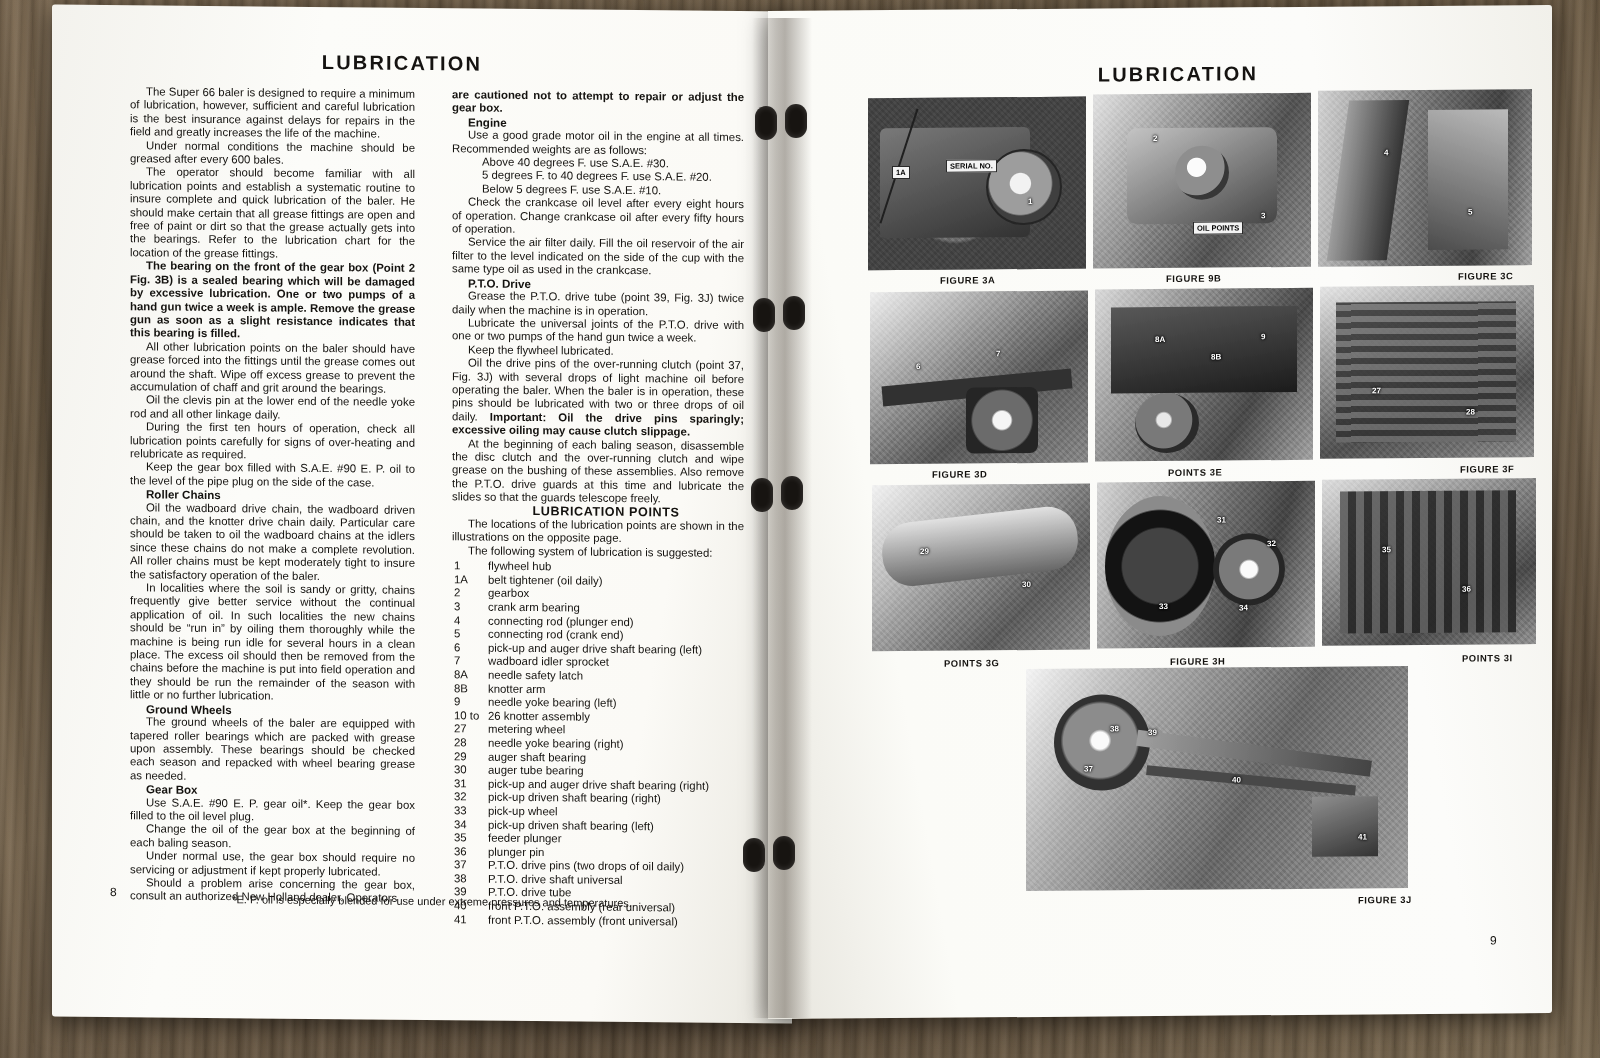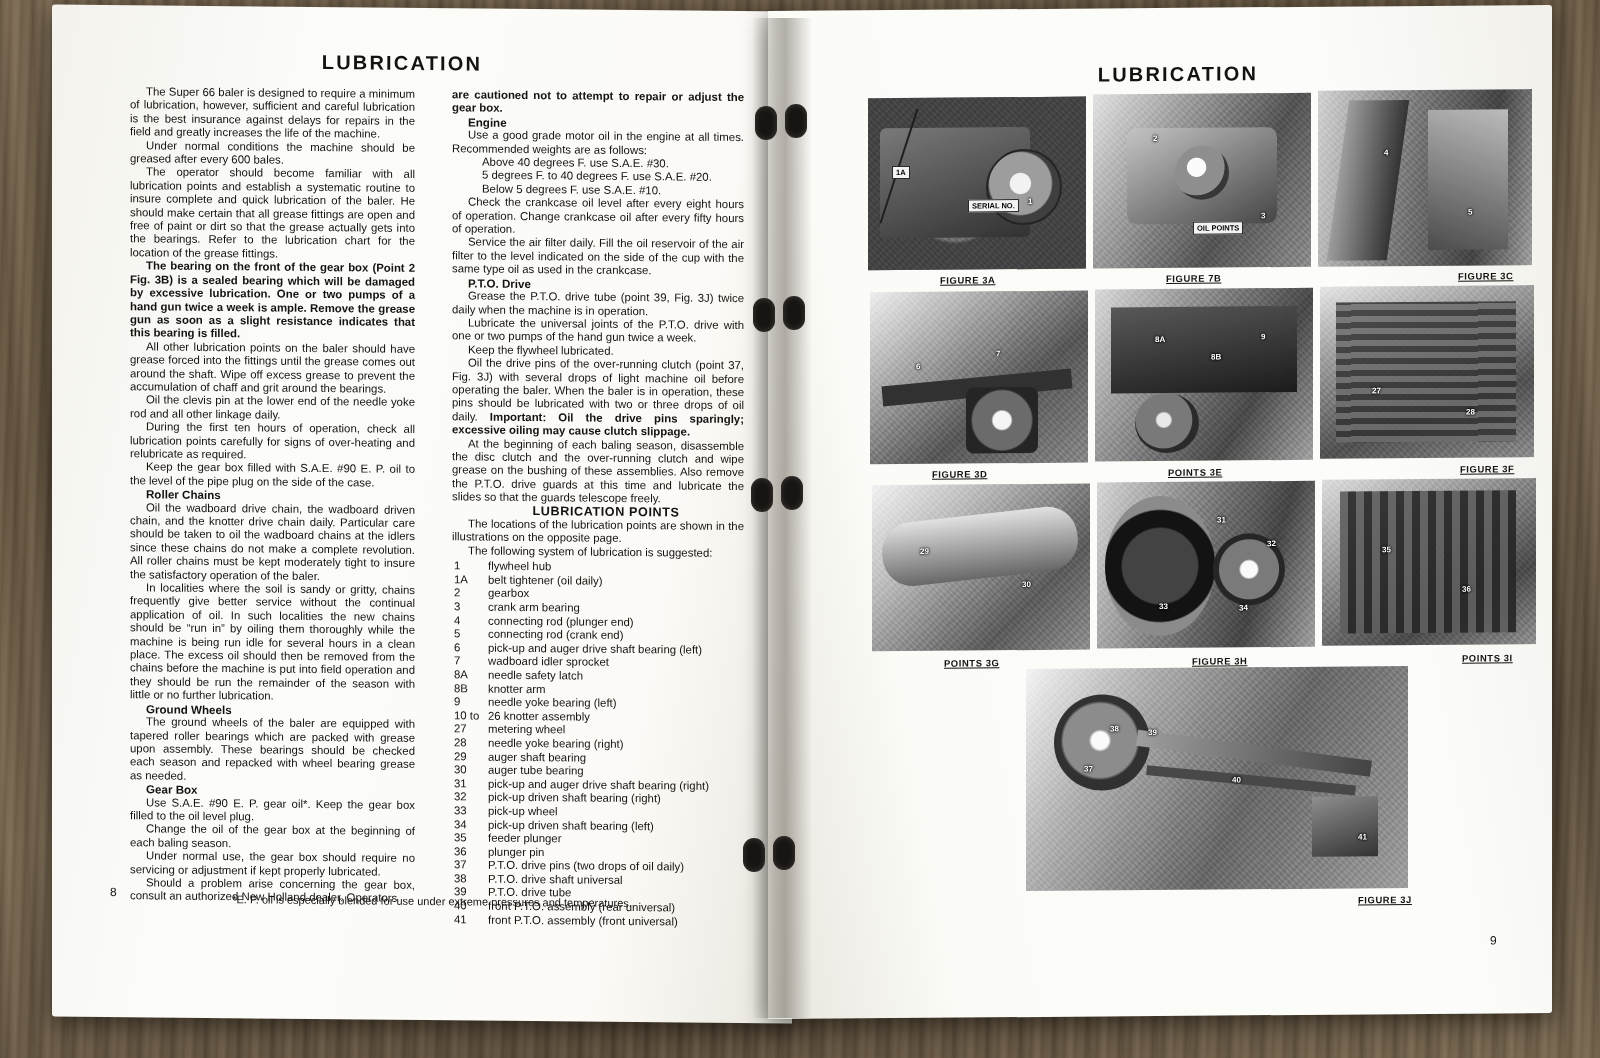--- a/index.html
+++ b/index.html
@@ -129,21 +129,20 @@
     background: #8e8e8c;
     filter: grayscale(100%) contrast(112%);
   }
   .fig-cap {
     position: absolute;
     font-size: 9.4px;
     letter-spacing: 0.6px;
     font-weight: bold;
     font-family: "Liberation Sans", sans-serif;
     color: #14120f;
-    text-decoration: underline;
   }
   .ph-noise {
     position: absolute; inset: 0;
     background-image:
       repeating-linear-gradient(45deg, rgba(255,255,255,0.05) 0 2px, rgba(0,0,0,0.05) 2px 4px),
       repeating-linear-gradient(-45deg, rgba(255,255,255,0.04) 0 3px, rgba(0,0,0,0.04) 3px 6px);
     mix-blend-mode: overlay;
   }
   .pin {
     position: absolute;
@@ -344,35 +343,35 @@
 
         <div class="photo" style="left:100px; top:88px; width:218px; height:172px;
                     background:
                       radial-gradient(circle at 40% 55%, #efefee 0 8%, #b9b9b7 9% 16%, #6f6f6d 18% 30%, #4a4a48 32% 100%),
                       linear-gradient(135deg,#cfcfcd 0%,#8f8f8d 35%,#5d5d5b 70%,#7e7e7c 100%);">
           <div class="ph-noise"></div>
           <div style="position:absolute;left:12px;top:30px;width:150px;height:110px;border-radius:6px;background:linear-gradient(160deg,#7a7a78,#3a3a38);"></div>
           <div style="position:absolute;left:118px;top:52px;width:72px;height:72px;border-radius:50%;background:radial-gradient(circle at 45% 45%,#e6e6e4 0 18%,#9a9a98 20% 55%,#464644 58% 100%);border:2px solid #2f2f2d;"></div>
           <div style="position:absolute;left:30px;top:8px;width:2px;height:120px;background:#2a2a28;transform:rotate(18deg);"></div>
           <span class="tag" style="left:24px;top:68px;">1A</span>
-          <span class="tag" style="left:100px;top:62px;margin-top:40px;">SERIAL NO.</span>
+          <span class="tag" style="left:78px;top:62px;">SERIAL NO.</span>
           <span class="pin" style="left:160px;top:100px;">1</span>
         </div>
         <div class="fig-cap" style="left:172px; top:265px;">FIGURE 3A</div>
 
         <div class="photo" style="left:325px; top:86px; width:218px; height:174px;
                     background: linear-gradient(120deg,#d8d8d6 0%,#9c9c9a 30%,#585856 65%,#8b8b89 100%);">
           <div class="ph-noise"></div>
           <div style="position:absolute;left:34px;top:34px;width:150px;height:96px;border-radius:10px;background:linear-gradient(150deg,#bdbdbb,#4c4c4a);"></div>
           <div style="position:absolute;left:82px;top:52px;width:54px;height:54px;border-radius:50%;background:radial-gradient(circle at 40% 40%,#eee 0 20%,#8d8d8b 22% 60%,#3f3f3d 62% 100%);"></div>
           <span class="tag" style="left:100px;top:128px;">OIL POINTS</span>
           <span class="pin" style="left:60px;top:40px;">2</span>
           <span class="pin" style="left:168px;top:118px;">3</span>
         </div>
-        <div class="fig-cap" style="left:398px; top:265px;">FIGURE 7B</div>
+        <div class="fig-cap" style="left:398px; top:265px;">FIGURE 9B</div>
 
         <div class="photo" style="left:550px; top:84px; width:214px; height:176px;
                     background: linear-gradient(100deg,#cacac8 0%,#7d7d7b 40%,#4a4a48 75%,#9c9c9a 100%);">
           <div class="ph-noise"></div>
           <div style="position:absolute;left:20px;top:10px;width:60px;height:160px;background:linear-gradient(90deg,#9a9a98,#3c3c3a);transform:skewX(-8deg);"></div>
           <div style="position:absolute;left:110px;top:20px;width:80px;height:140px;background:linear-gradient(200deg,#b5b5b3,#515150);"></div>
           <span class="pin" style="left:66px;top:58px;">4</span>
           <span class="pin" style="left:150px;top:118px;">5</span>
         </div>
         <div class="fig-cap" style="left:690px; top:265px;">FIGURE 3C</div>
@@ -419,21 +418,21 @@
         <div class="photo" style="left:329px; top:474px; width:218px; height:166px;
                     background: linear-gradient(110deg,#cdcdcb 0%,#8a8a88 35%,#4b4b49 72%,#9f9f9d 100%);">
           <div class="ph-noise"></div>
           <div style="position:absolute;left:8px;top:14px;width:110px;height:140px;border-radius:50%;background:radial-gradient(circle at 50% 50%,#4a4a48 0 42%,#1f1f1d 44% 62%,#8a8a88 64% 100%);"></div>
           <div style="position:absolute;left:116px;top:52px;width:72px;height:72px;border-radius:50%;background:radial-gradient(circle at 50% 50%,#ededeb 0 16%,#7b7b79 20% 58%,#303030 60% 100%);"></div>
           <span class="pin" style="left:120px;top:34px;">31</span>
           <span class="pin" style="left:170px;top:58px;">32</span>
           <span class="pin" style="left:62px;top:120px;">33</span>
           <span class="pin" style="left:142px;top:122px;">34</span>
         </div>
-        <div class="fig-cap" style="left:424px; top:648px;">FIGURE 3H</div>
+        <div class="fig-cap" style="left:402px; top:648px;">FIGURE 3H</div>
 
         <div class="photo" style="left:554px; top:473px; width:214px; height:166px;
                     background: linear-gradient(150deg,#d4d4d2 0%,#929290 35%,#505050 72%,#8e8e8c 100%);">
           <div class="ph-noise"></div>
           <div style="position:absolute;left:18px;top:12px;width:176px;height:142px;background:repeating-linear-gradient(90deg,#626260 0 8px,#2f2f2d 8px 16px);opacity:0.9;"></div>
           <span class="pin" style="left:60px;top:66px;">35</span>
           <span class="pin" style="left:140px;top:106px;">36</span>
         </div>
         <div class="fig-cap" style="left:694px; top:647px;">POINTS 3I</div>
 

